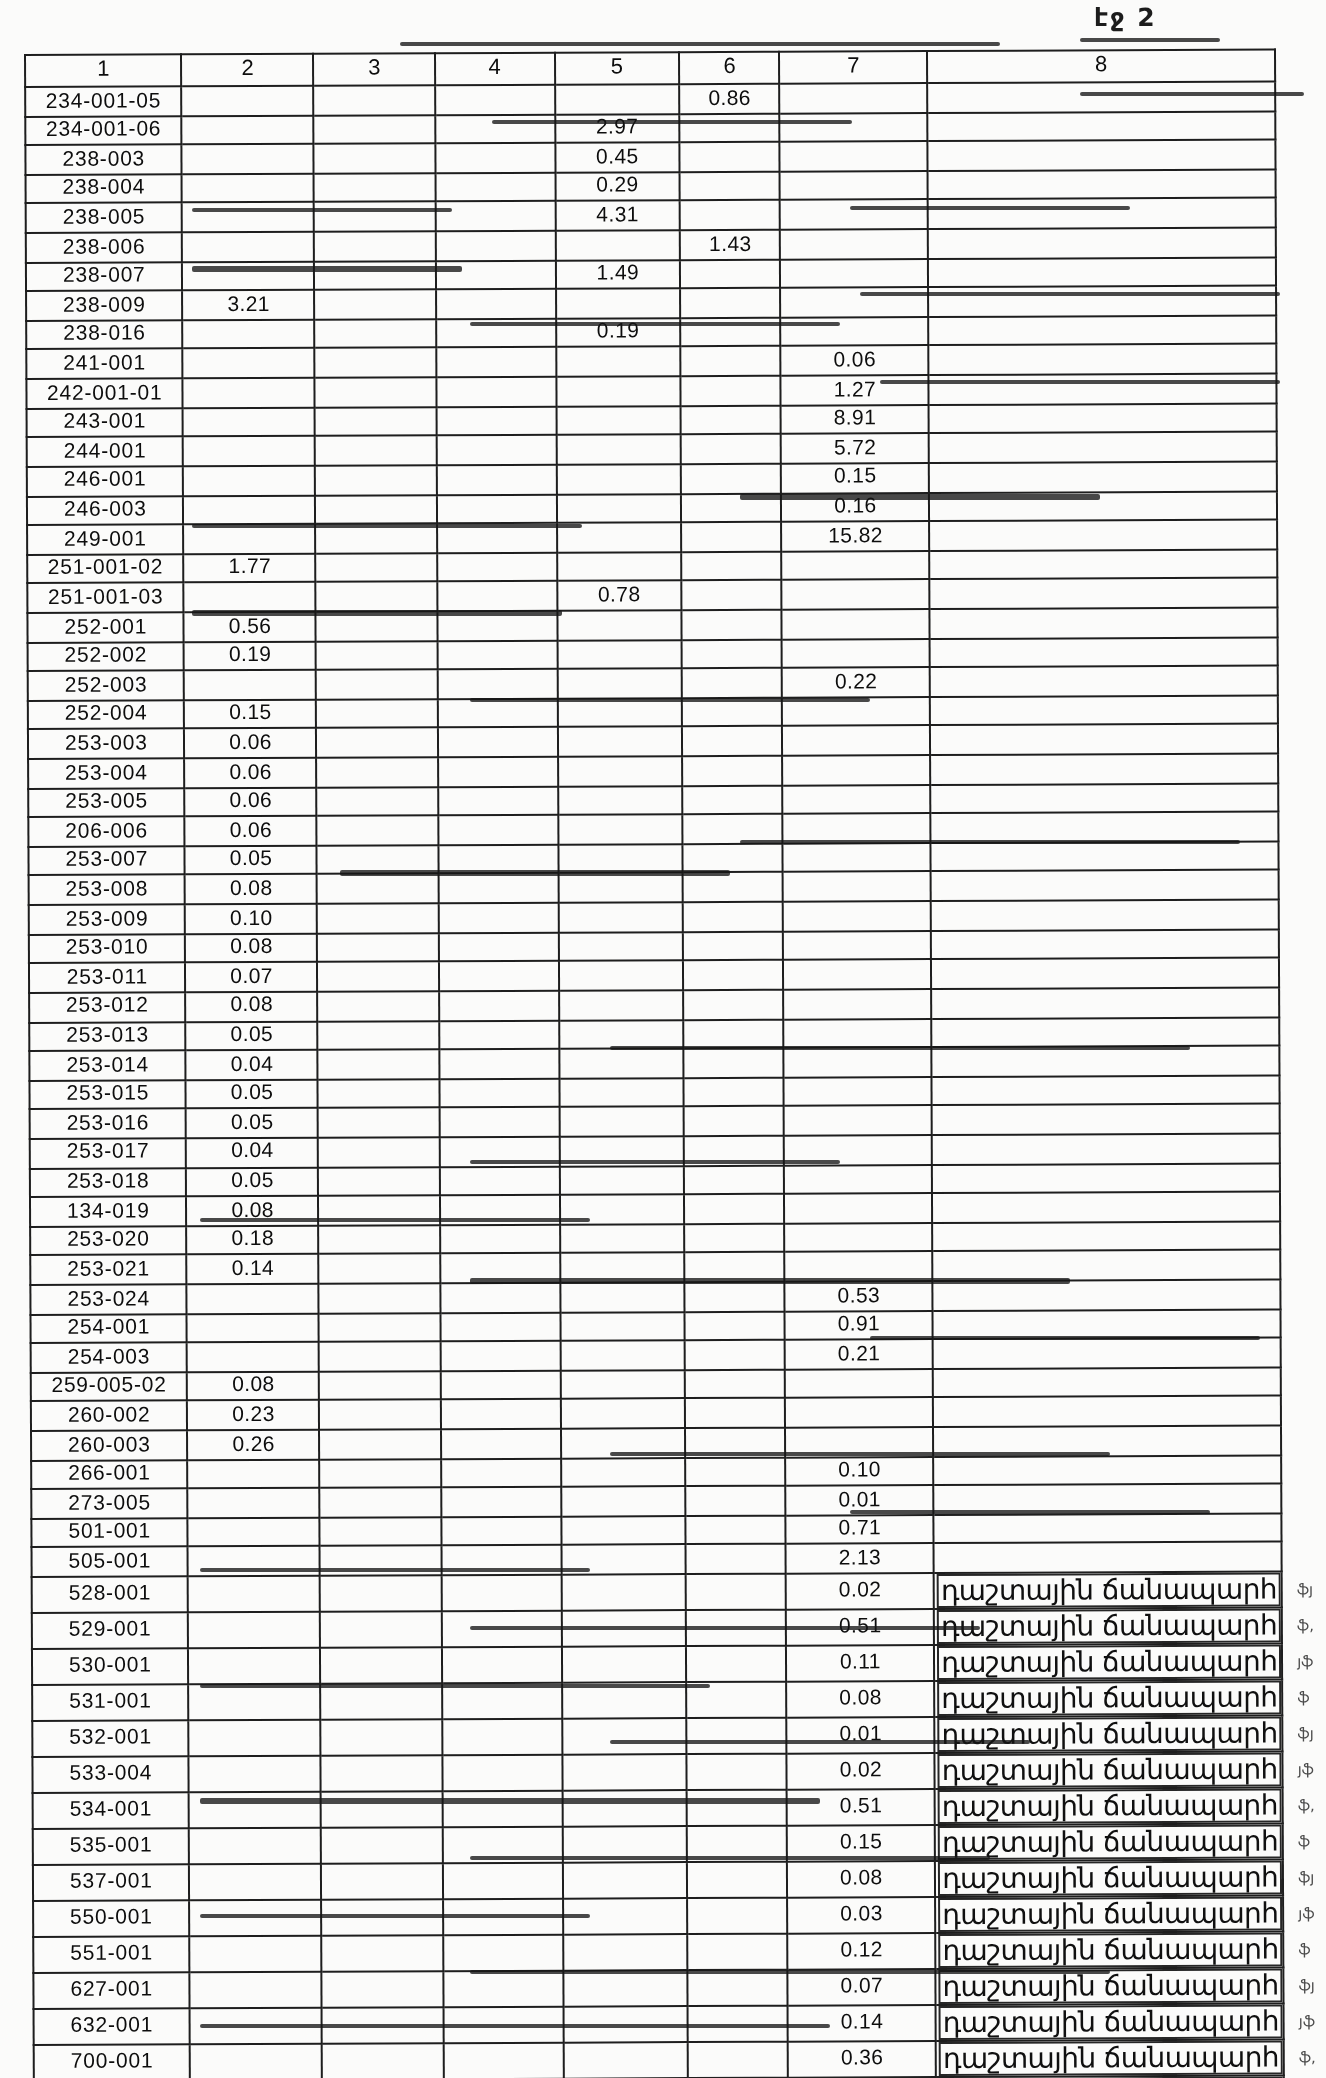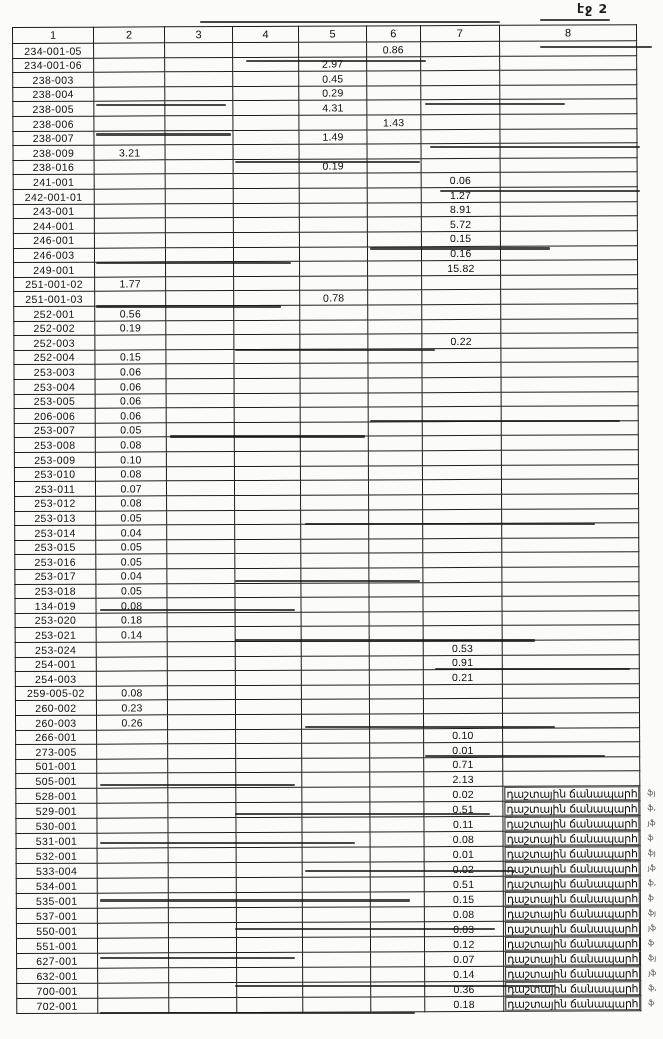--- a/index.html
+++ b/index.html
@@ -9,21 +9,21 @@
     width: 663px;
     height: 1039px;
     background: #fbfbfa;
     overflow: hidden;
     font-family: "Liberation Sans", sans-serif;
     color: #111;
   }
   .page-label {
     position: absolute;
     top: 1px;
-    left: 577px;
+    left: 547px;
     font-family: "DejaVu Sans", sans-serif;
     font-size: 12.5px;
     font-weight: bold;
     color: #1c1c1c;
     letter-spacing: 1px;
   }
   table.sheet {
     position: absolute;
     left: 12px;
     top: 27px;
@@ -54,21 +54,21 @@
   .sheet td.note {
     text-align: left;
     padding-left: 1px;
     font-family: "DejaVu Sans", sans-serif;
   }
   .note-inner { display: none; }
   .note-inner:not(:empty) {
     display: inline-block;
     border: 1.2px solid #262626;
     padding: 1px 1px 0 1px;
-    font-size: 11px;
+    font-size: 14px;
     letter-spacing: -0.3px;
     color: #101010;
   }
   .sheet th.mcol, .sheet td.mcol {
     border: none;
     background: transparent;
     font-family: "DejaVu Sans", sans-serif;
     font-size: 7.5px;
     color: #4c4c4c;
     text-align: left;

